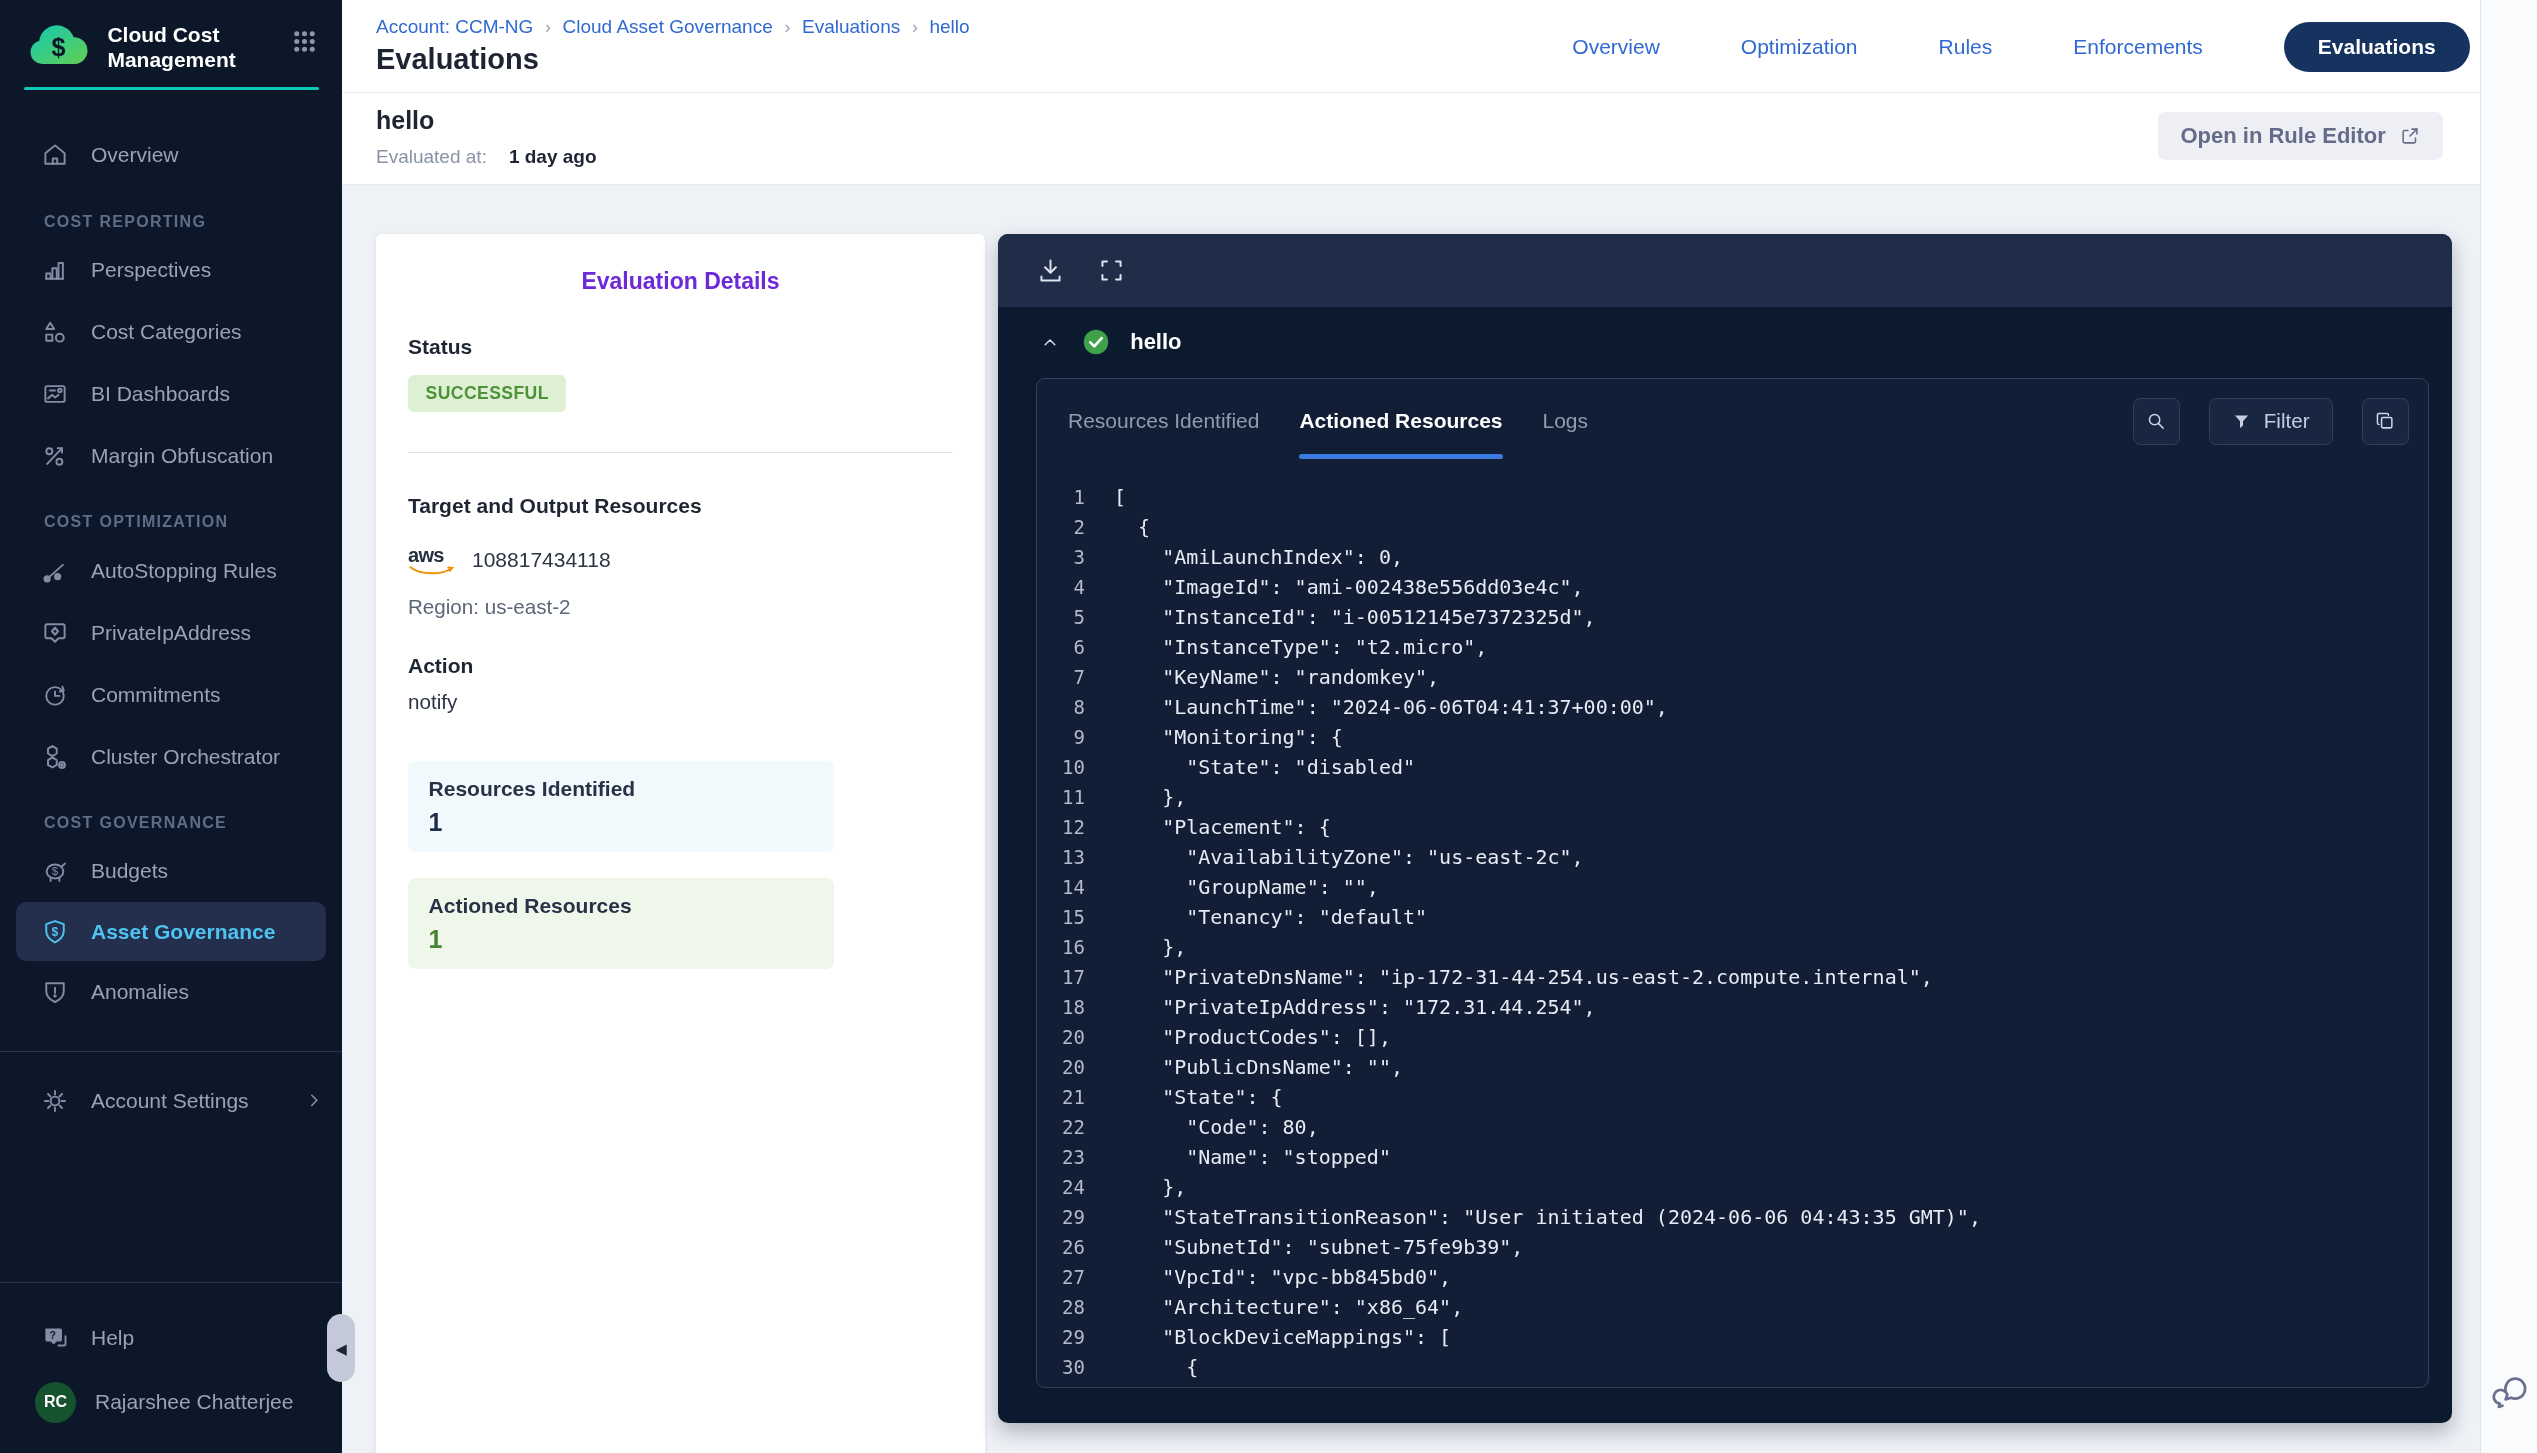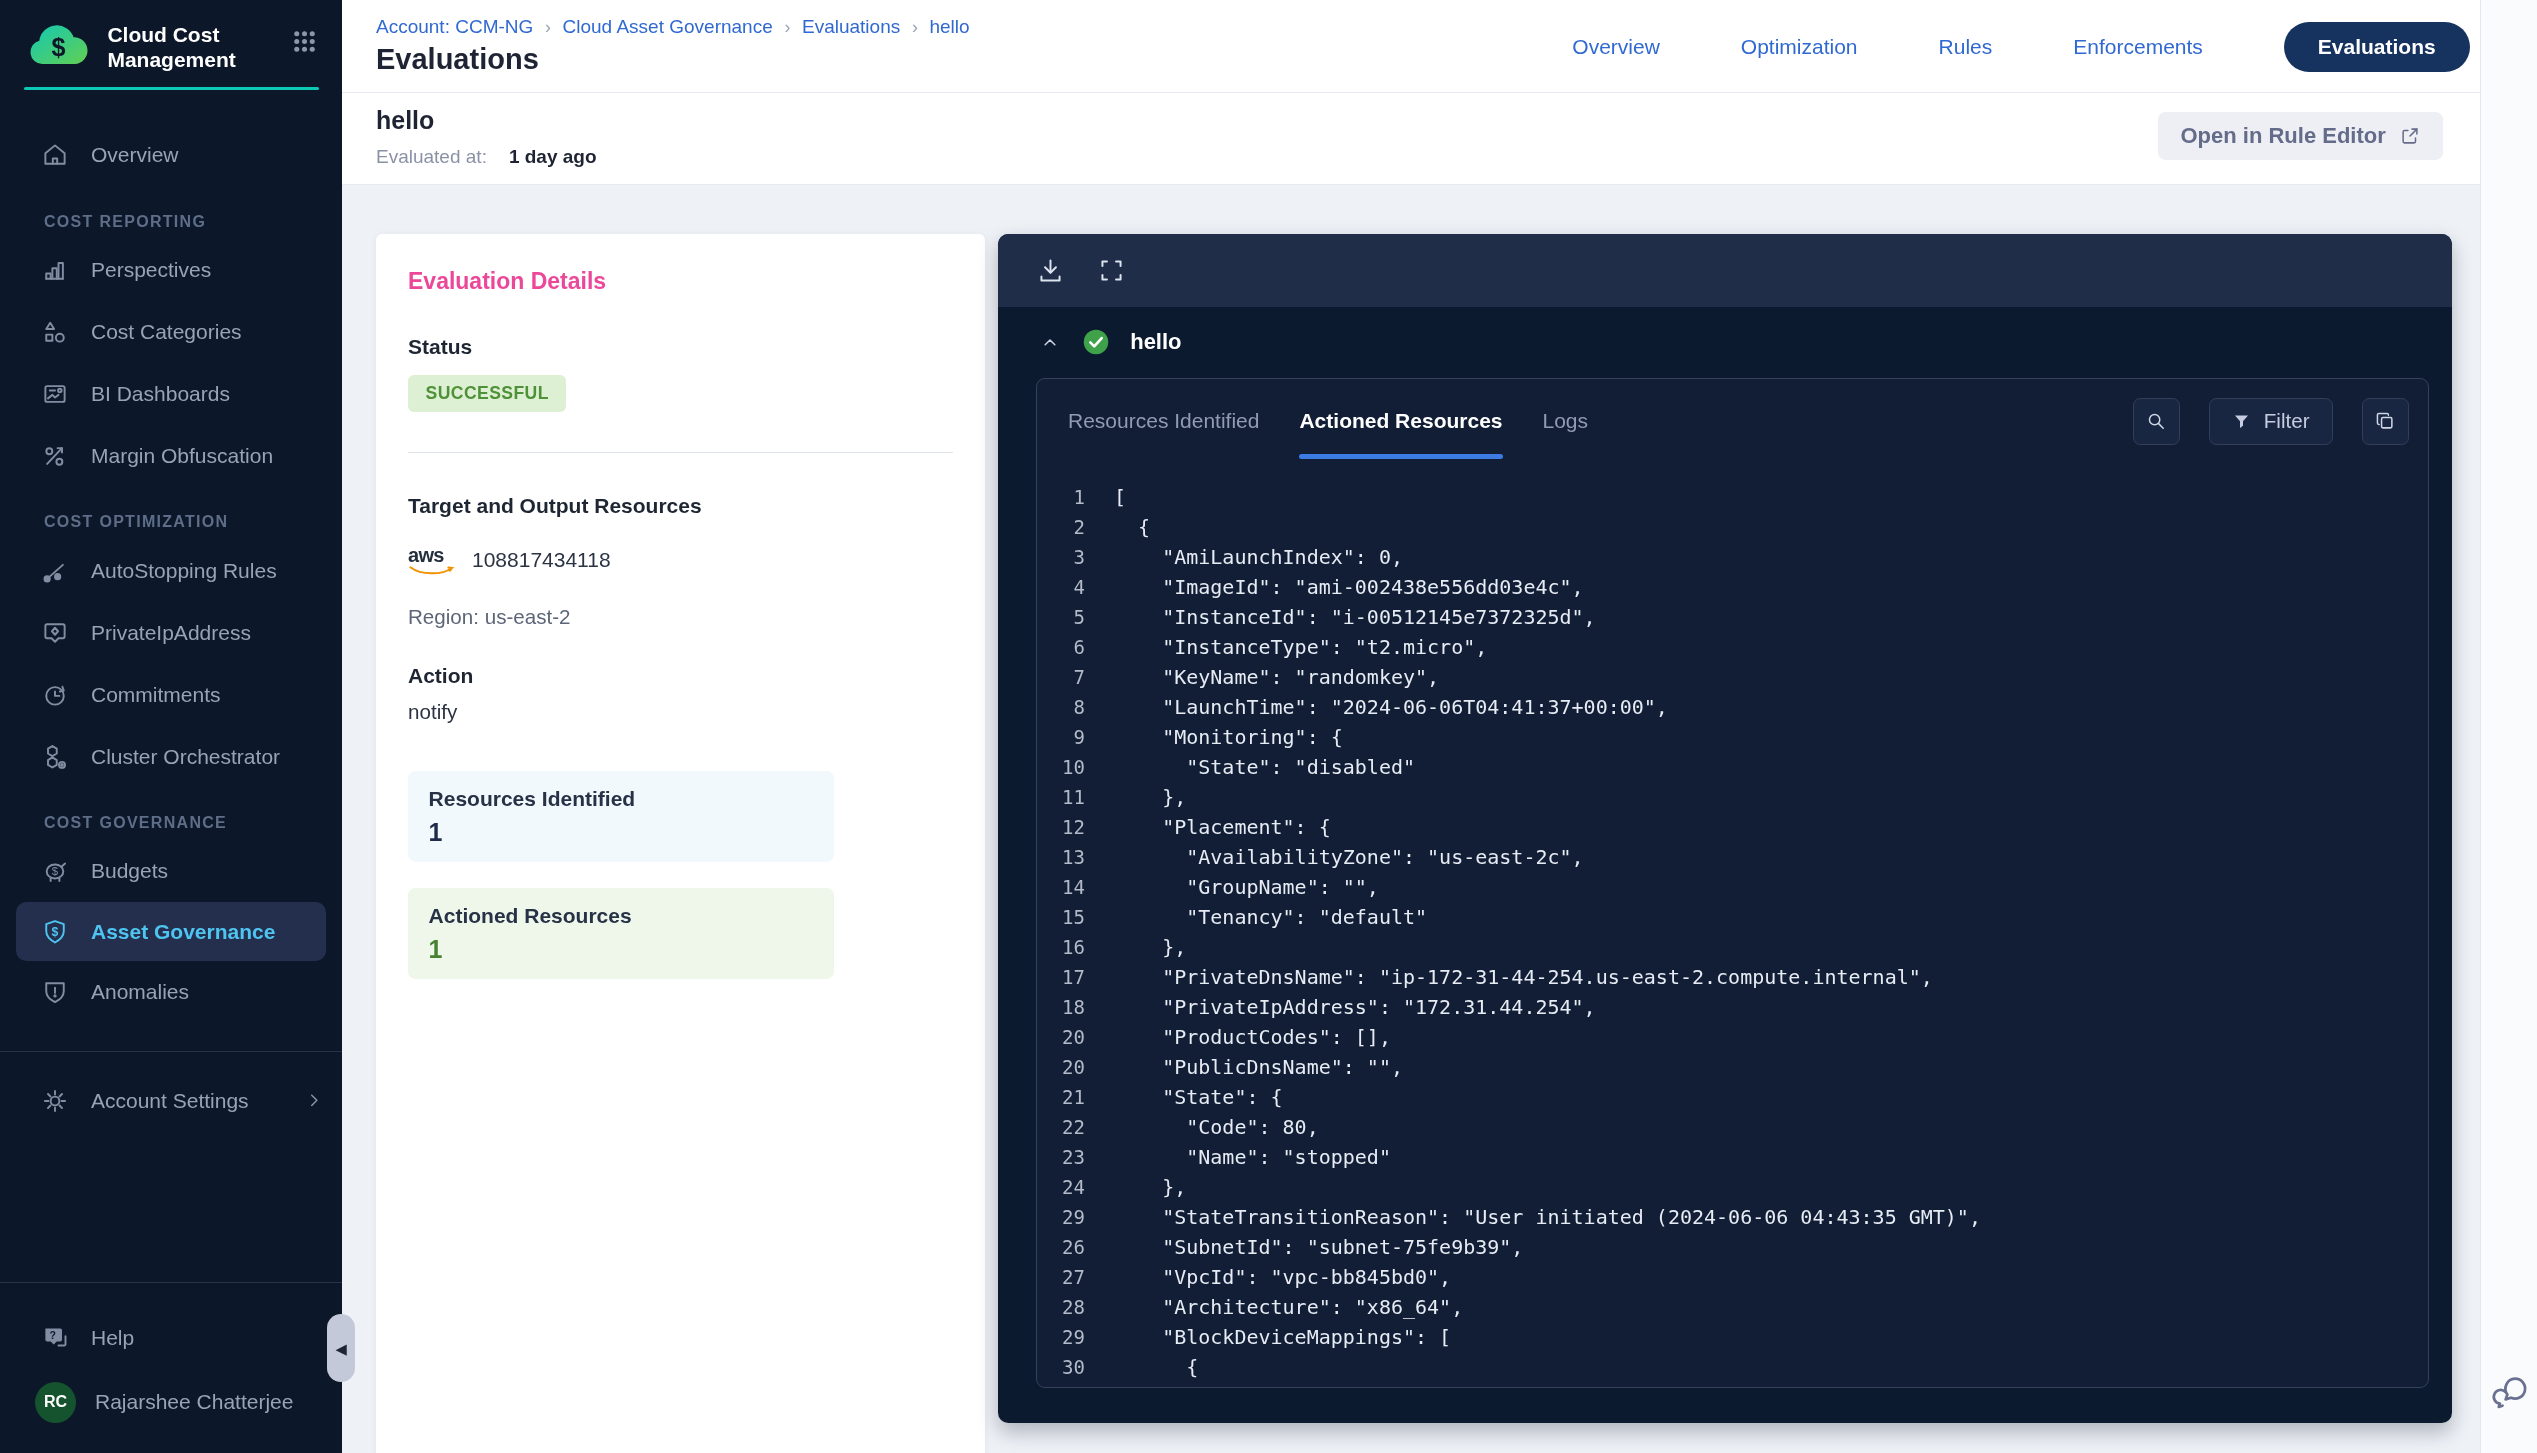--- a/index.html
+++ b/index.html
@@ -40,32 +40,32 @@
   .eval-name { position:absolute; left:34px; top:13.2px; font-size:25px; font-weight:700; color:#1e2433; }
   .eval-at { position:absolute; left:34px; top:53px; font-size:19px; color:#8a93a6; }
   .eval-at b { color:#1e2433; font-weight:700; margin-left:22px; }
   .open-btn { position:absolute; right:37px; top:19px; height:48px; border-radius:7.3px; background:#edeff5; color:#646c8a; font-size:22px; font-weight:700; display:flex; align-items:center; gap:13.2px; padding:0 22px; border:none; cursor:pointer; font-family:inherit; }
   .open-btn svg { width:22px; height:22px; }
 
   .content { position:absolute; left:0; top:186px; width:2138px; height:1268px; background:#eef1f6; }
 
   
   .details-card { position:absolute; left:34px; top:48px; width:609px; height:1234px; background:#fff; border-radius:5.9px; box-shadow:0 1.5px 5.9px rgba(20,30,60,.07); padding:34px 32px 0; }
-  .card-title { font-size:23px; font-weight:700; color:#ec4899; }
+  .card-title { font-size:23px; font-weight:700; color:#6d28d9;text-align:center; }
   .fld-label { font-size:21px; font-weight:700; color:#1e2633; }
   .status-label { margin-top:40px; }
   .status-badge { display:inline-block; margin-top:16px; background:#ddf0d3; color:#4f9138; font-size:17.6px; font-weight:700; letter-spacing:0.4px; padding:8px 17.6px; border-radius:5.9px; }
   .card-divider { margin-top:40px; height:0.7px; background:#dfe3ea; }
   .target-label { margin-top:41px; }
   .aws-row { margin-top:26.4px; display:flex; align-items:center; gap:16px; }
   .aws-mark { position:relative; width:48px; height:32px; flex:none; }
   .aws-word { font-size:20px; font-weight:700; color:#252f3e; letter-spacing:-0.7px; }
   .aws-smile { position:absolute; left:0; top:20.6px; width:47px; height:11.7px; }
   .acct-id { font-size:21px; color:#2b3444; }
-  .region-line { margin-top:29px; font-size:20.6px; color:#5d6678; }
+  .region-line { margin-top:19px; font-size:20.6px; color:#5d6678; }
   .action-label { margin-top:35px; }
   .action-value { margin-top:11.7px; font-size:20.6px; color:#2b3444; }
   .stat-box { margin-top:47px; width:426px; border-radius:7.3px; padding:16px 20.6px 14.7px; }
   .stat-box.blue { background:#f2f9fd; }
   .stat-box.green { background:#eff7ea; margin-top:26.4px; }
   .stat-label { font-size:21px; font-weight:600; color:#273247; }
   .stat-value { margin-top:7.3px; font-size:25px; font-weight:700; color:#1f2c49; }
   .stat-box.green .stat-value { color:#478231; }
 
   

